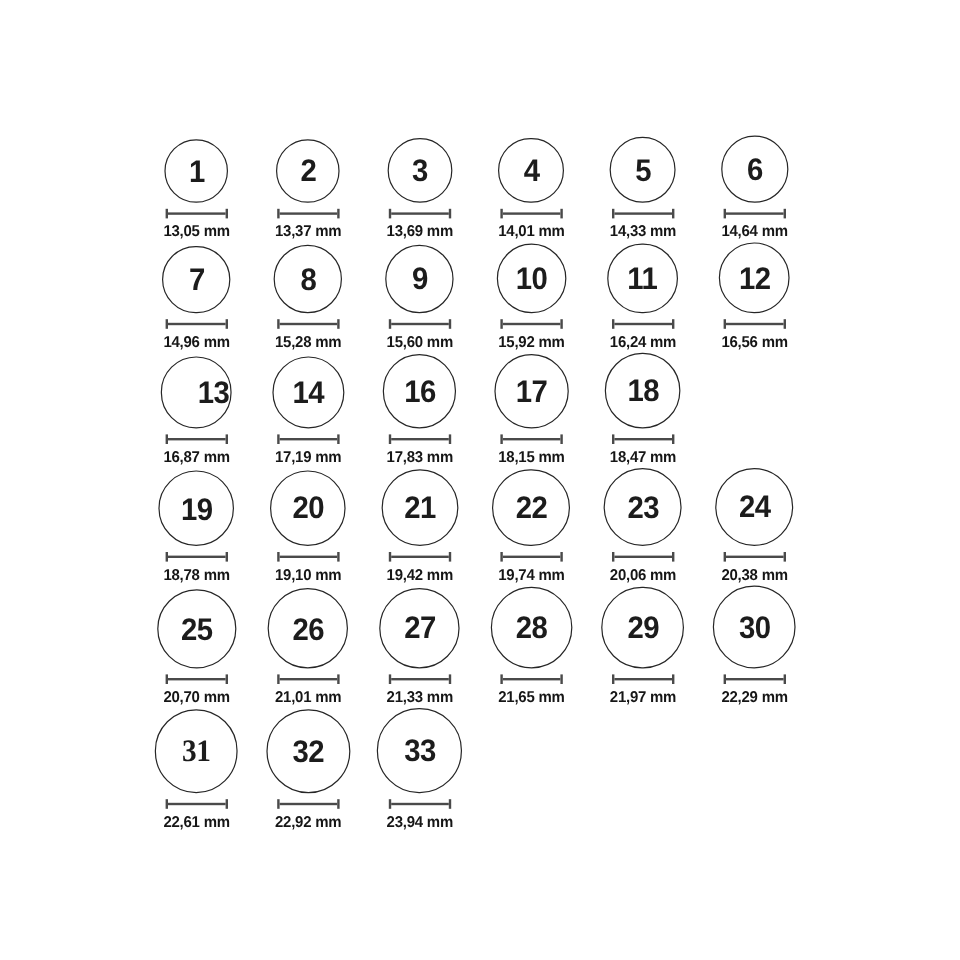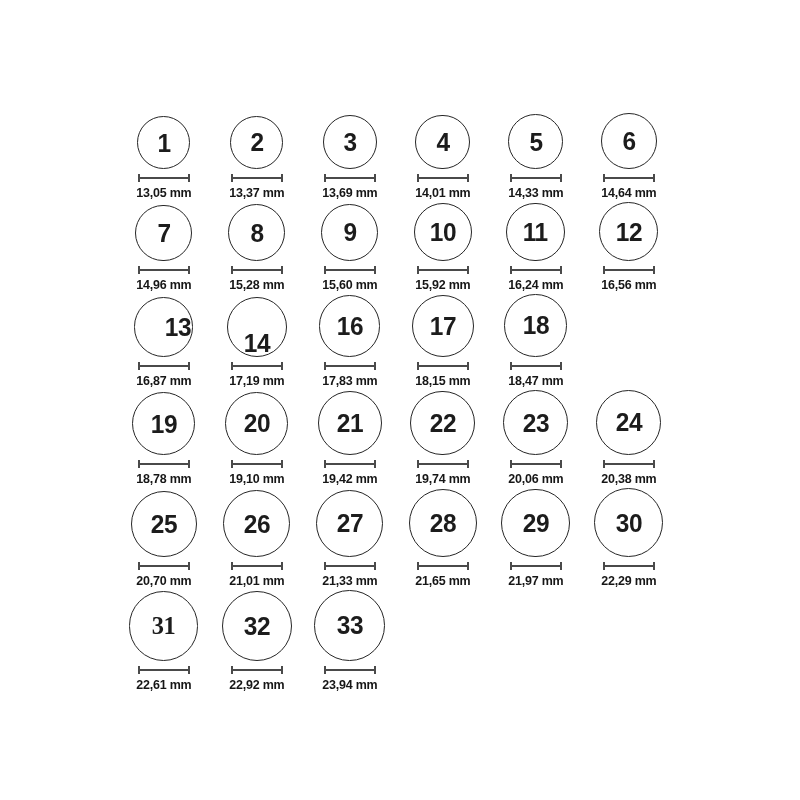--- a/index.html
+++ b/index.html
@@ -173,21 +173,21 @@
       </div>
       <div class="row">
         <div class="cell">
           <div class="circle" style="width: 59.5px; height: 59.5px; justify-content: flex-end;">
             <span class="num">13</span>
           </div>
           <div class="ruler"></div>
           <div class="dia-label">16,87 mm</div>
         </div>
         <div class="cell">
-          <div class="circle" style="width: 60px; height: 60px; align-items: flex-end;">
+          <div class="circle" style="width: 60px; height: 60px;">
             <span class="num">14</span>
           </div>
           <div class="ruler"></div>
           <div class="dia-label">17,19 mm</div>
         </div>
         <div class="cell">
           <div class="circle" style="width: 61.5px; height: 61.5px;">
             <span class="num">16</span>
           </div>
           <div class="ruler"></div>

